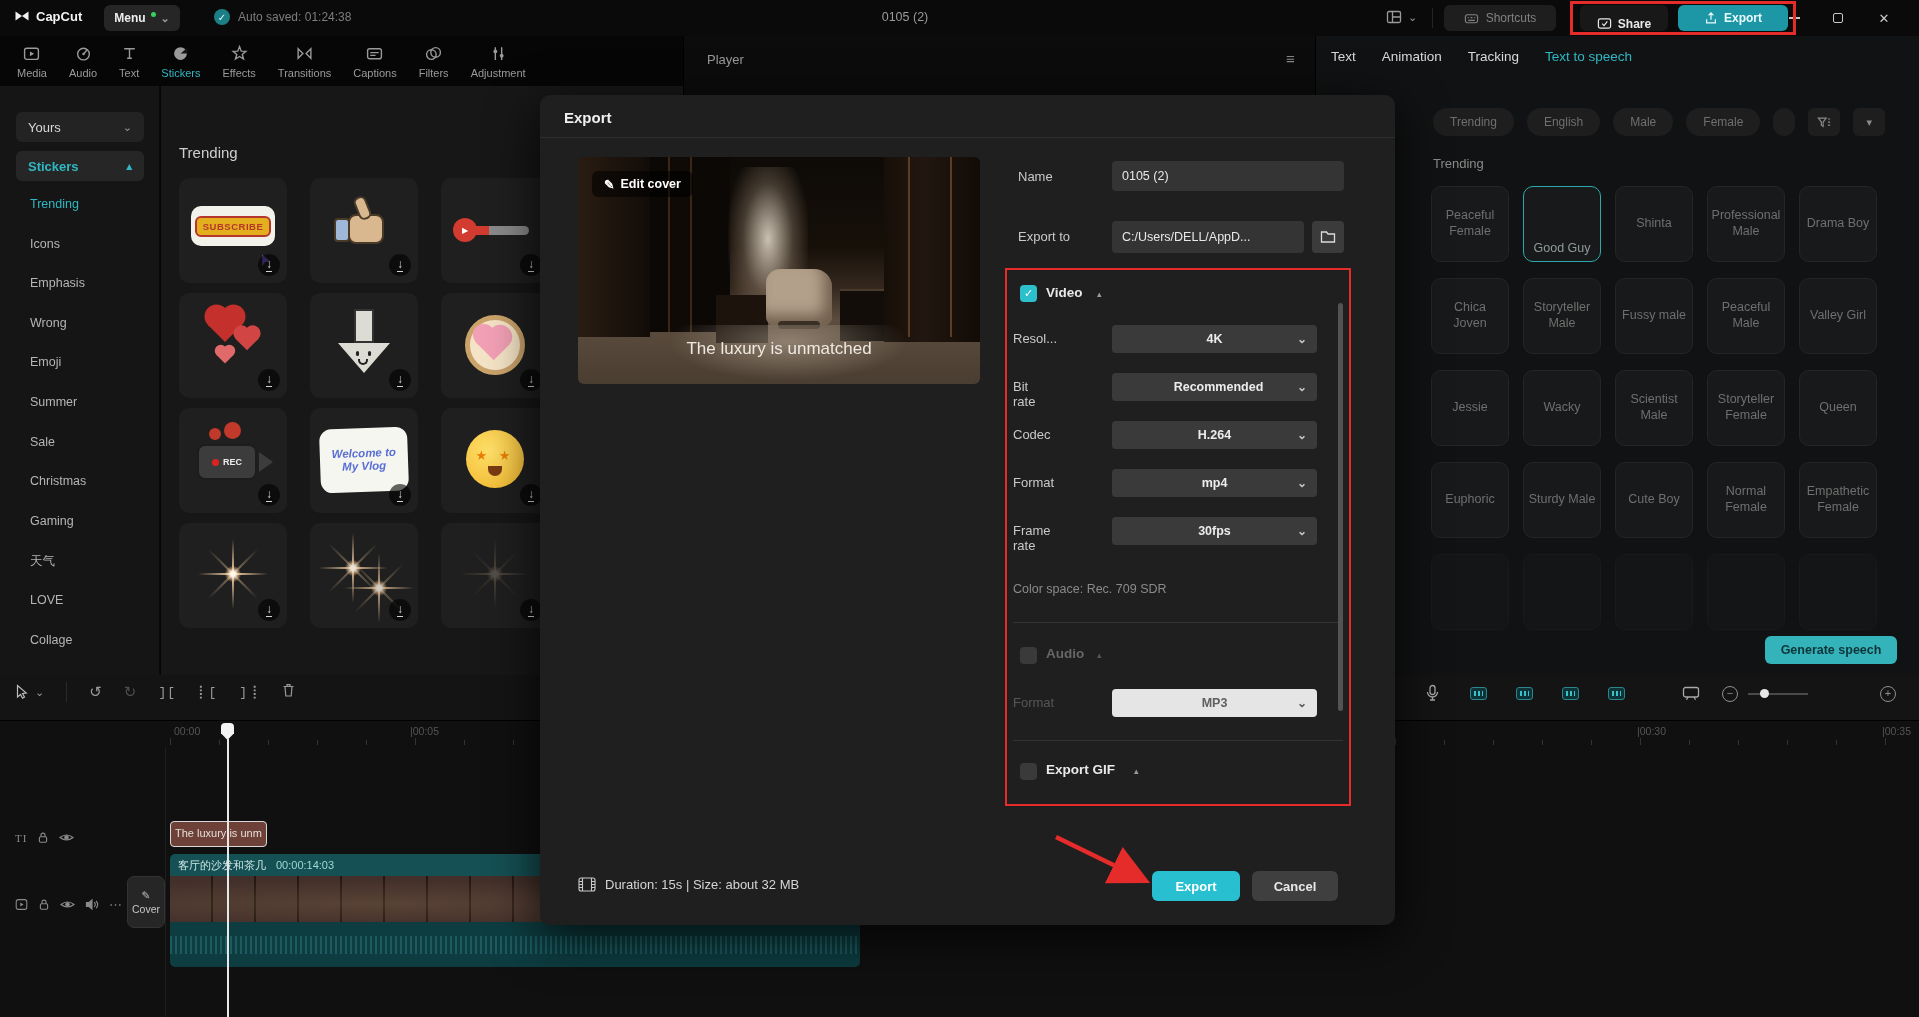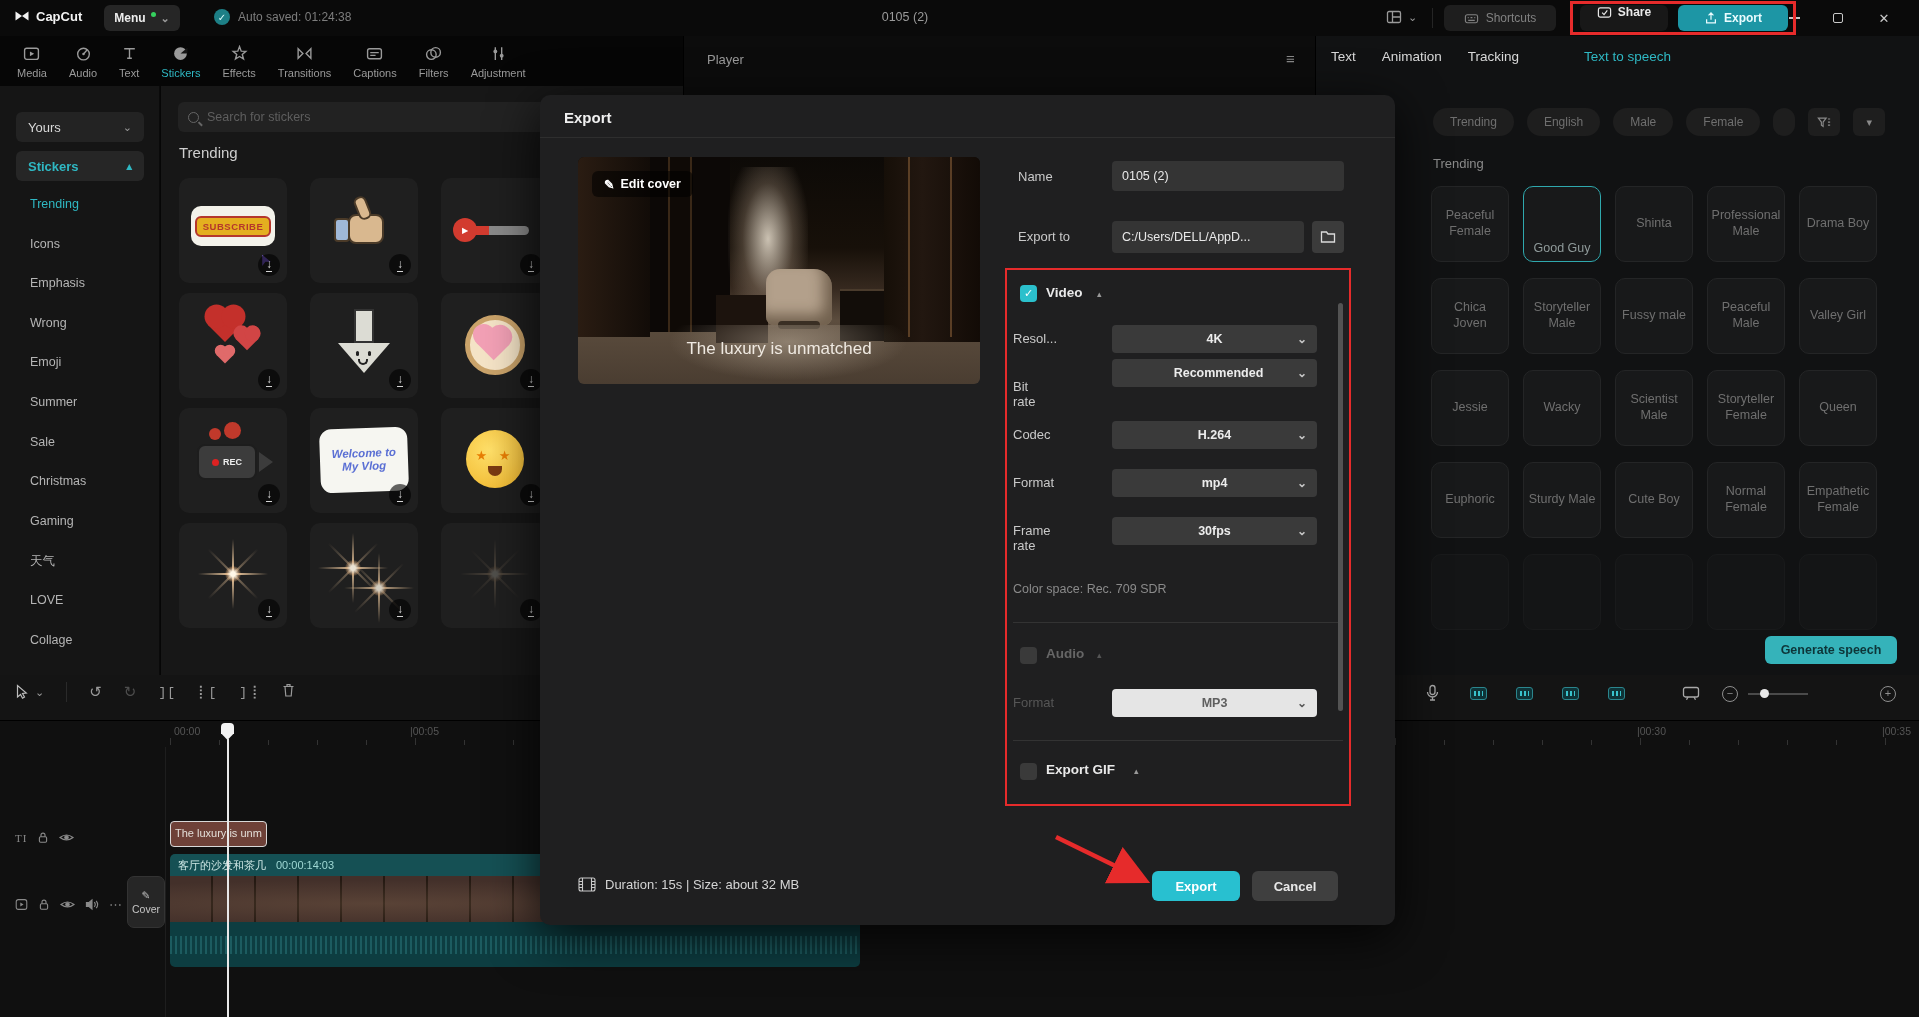--- a/index.html
+++ b/index.html
@@ -12,21 +12,21 @@
   .menu-btn { position:absolute; left:104px; top:5px; width:76px; height:26px; background:#262626; border-radius:6px; display:flex; align-items:center; justify-content:center; gap:5px; color:#ededed; font-size:12px; font-weight:bold; }
   .menu-dot { width:5px; height:5px; border-radius:50%; background:#35d05e; margin-top:-8px; }
   .chev { color:#9a9a9a; font-size:11px; line-height:1; }
   .autosave { position:absolute; left:214px; top:9px; display:flex; align-items:center; gap:8px; color:#7d7d7d; font-size:12px; }
   .save-ic { width:16px; height:16px; border-radius:50%; background:#1d7f86; color:#dff; font-size:10px; display:flex; align-items:center; justify-content:center; }
   .proj-title { position:absolute; left:800px; top:10px; width:210px; text-align:center; color:#9a9a9a; font-size:12.5px; }
   .tb-ic { position:absolute; top:9px; color:#9a9a9a; }
   .tb-divider { position:absolute; left:1432px; top:8px; width:1px; height:20px; background:#252525; }
   .shortcuts-btn { position:absolute; left:1444px; top:5px; width:112px; height:26px; background:#1e1e1e; border-radius:6px; display:flex; align-items:center; justify-content:center; gap:7px; color:#828282; font-size:12px; }
   .redbox-top { position:absolute; left:1570px; top:1px; width:226px; height:34px; border:3px solid #e62b2b; z-index:70; pointer-events:none; }
-  .share-btn { position:absolute; left:1580px; top:5px; width:88px; height:26px; background:#181818; border-radius:6px; display:flex; align-items:flex-start; justify-content:center; gap:6px; color:#e8e8e8; font-size:12px; font-weight:bold; }
+  .share-btn { position:absolute; left:1580px; top:5px; width:88px; height:26px; background:#181818; border-radius:6px; display:flex; align-items:flex-end; justify-content:center; gap:6px; color:#e8e8e8; font-size:12px; font-weight:bold; }
   .export-btn-top { position:absolute; left:1678px; top:5px; width:110px; height:26px; background:#1d96a5; border-radius:6px; display:flex; align-items:center; justify-content:center; gap:6px; color:#eafcff; font-size:12px; font-weight:bold; }
   .win-ctl { position:absolute; top:8px; width:24px; height:20px; display:flex; align-items:center; justify-content:center; color:#c9c9c9; font-size:13px; }
   .win-bar { width:11px; height:1.5px; background:#c9c9c9; }
   .win-sq { width:10px; height:10px; border:1.3px solid #c9c9c9; border-radius:2px; }
 
   
   #left-tabs { position:absolute; left:8px; top:38px; width:672px; height:48px; display:flex; gap:4px; align-items:center; }
   .ltab { display:flex; flex-direction:column; align-items:center; gap:3px; padding:0 9px; color:#9a9a9a; font-size:11px; cursor:default; }
   .ltab.active { color:#2fb8c3; }
 
@@ -95,21 +95,21 @@
   .player-expand span { position:absolute; width:5px; height:5px; border:1.5px solid #9a9a9a; }
   .player-expand .tl { left:0; top:0; border-right:none; border-bottom:none; }
   .player-expand .tr { right:0; top:0; border-left:none; border-bottom:none; }
   .player-expand .bl { left:0; bottom:0; border-right:none; border-top:none; }
   .player-expand .br { right:0; bottom:0; border-left:none; border-top:none; }
 
   
   #tts { position:absolute; left:1315px; top:36px; width:604px; height:639px; background:#111213; border-left:1px solid #000; }
   .tts-tabs { position:absolute; left:15px; top:13px; display:flex; gap:26px; }
   .tts-tab { color:#d9d9d9; font-size:13.5px; }
-  .tts-tab.active { color:#2fb8c3;margin-left:39px; }
+  .tts-tab.active { color:#2fb8c3; }
   .chips { position:absolute; left:117px; top:72px; display:flex; gap:13px; align-items:center; }
   .chip { height:28px; border-radius:14px; background:#1e1e1e; color:#6f6f6f; font-size:12px; display:flex; align-items:center; padding:0 17px; white-space:nowrap; }
   .chip.stub { width:22px; padding:0; }
   .chip-btn { width:32px; height:28px; border-radius:6px; background:#1e1e1e; color:#8a8a8a; display:flex; align-items:center; justify-content:center; font-size:11px; }
   .tts-section { position:absolute; left:117px; top:120px; color:#8a8a8a; font-size:13px; }
   .voice-grid { position:absolute; left:115px; top:150px; display:grid; grid-template-columns:repeat(5,78px); grid-auto-rows:76px; gap:16px 14px; }
   .voice { background:#18191a; border:1px solid #242526; border-radius:10px; display:flex; align-items:center; justify-content:center; text-align:center; color:#6f6f6f; font-size:12.5px; line-height:1.25; padding:4px; }
   .voice.selected { border:1.5px solid #2fa8ad; color:#8f9a9a;align-items:flex-end; }
   .voice.faint { opacity:.45; }
   .generate-btn { position:absolute; left:449px; top:600px; width:132px; height:28px; background:#35b3ba; border-radius:6px; color:#0d3538; font-size:12.5px; font-weight:bold; display:flex; align-items:center; justify-content:center; }
@@ -345,24 +345,20 @@
         <div class="side-item" style="top: 348.6px;">Sale</div>
         <div class="side-item" style="top: 388.2px;">Christmas</div>
         <div class="side-item" style="top: 427.8px;">Gaming</div>
         <div class="side-item" style="top: 467.4px;">天气</div>
         <div class="side-item" style="top: 507px;">LOVE</div>
         <div class="side-item" style="top: 546.6px;">Collage</div>
       </div>
   </div>
 
   <div id="sticker-area">
-    <div class="search-box">
-      <span class="search-glass"></span>
-      <input type="text" placeholder="Search for stickers" style="">
-    </div>
     <div class="section-title">Trending</div>
     <div class="sticker-grid">
         <div class="card">
           <div class="st-sub-wrap">
             <span class="st-sub-pill">SUBSCRIBE</span>
           </div>
           <span class="st-cursor">➤</span>
           <span class="dl-badge">
             <i>↓</i>
           </span>
@@ -760,21 +756,21 @@
     <span class="cb on" style="top:190px;">✓</span>
     <span class="sec-label" style="top:190px;">Video</span>
     <span class="collapse" style="left:557px; top:194px;">▴</span>
     <div id="video-rows" style="position: absolute;">
         <div class="row-label" style="top: 236px;">Resol...</div>
         <div class="dd" style="top: 230px;">
           <span>4K</span>
           <span class="chev">⌄</span>
         </div>
         <div class="row-label" style="top: 284px;">Bit rate</div>
-        <div class="dd" style="top: 264px; padding-left: 8px;">
+        <div class="dd" style="top: 278px; padding-left: 8px;">
           <span>Recommended</span>
           <span class="chev">⌄</span>
         </div>
         <div class="row-label" style="top: 332px;">Codec</div>
         <div class="dd" style="top: 326px;">
           <span>H.264</span>
           <span class="chev">⌄</span>
         </div>
         <div class="row-label" style="top: 380px;">Format</div>
         <div class="dd" style="top: 374px;">

